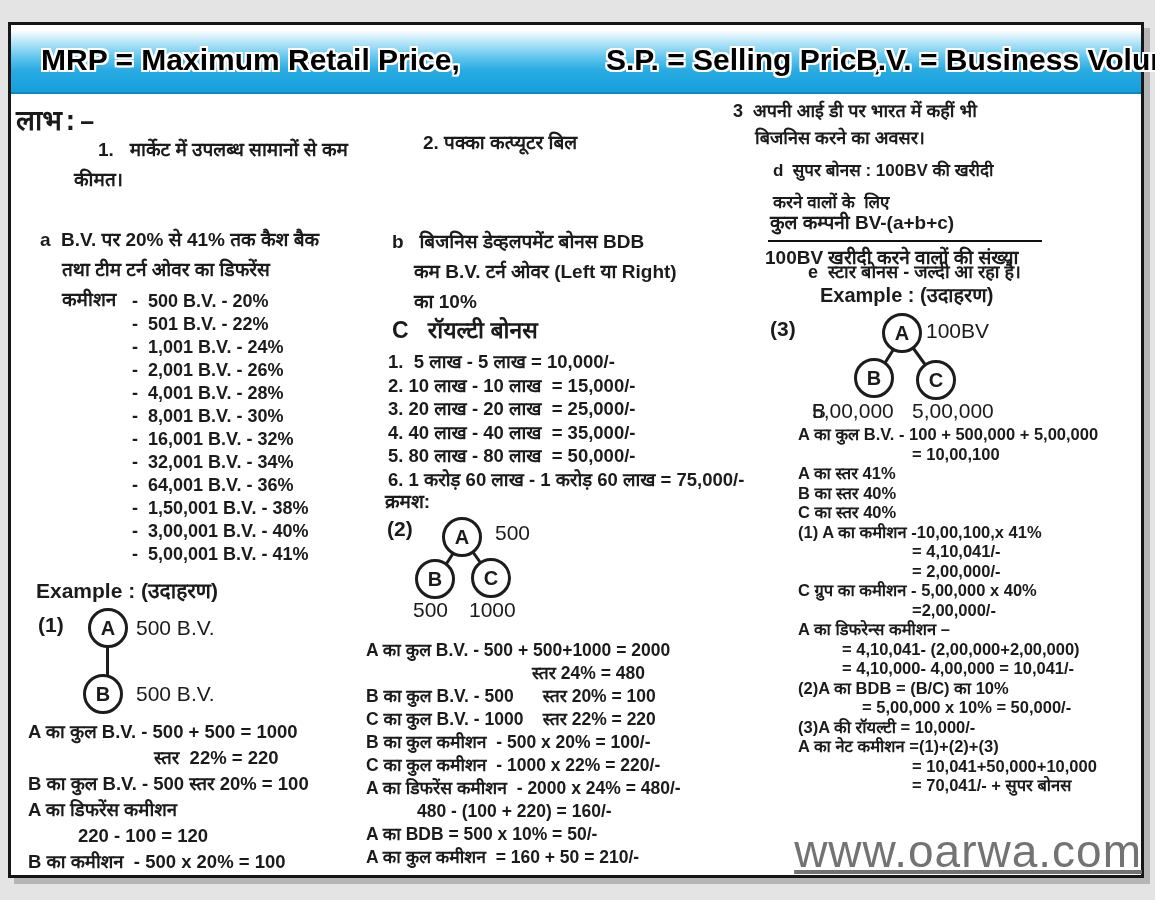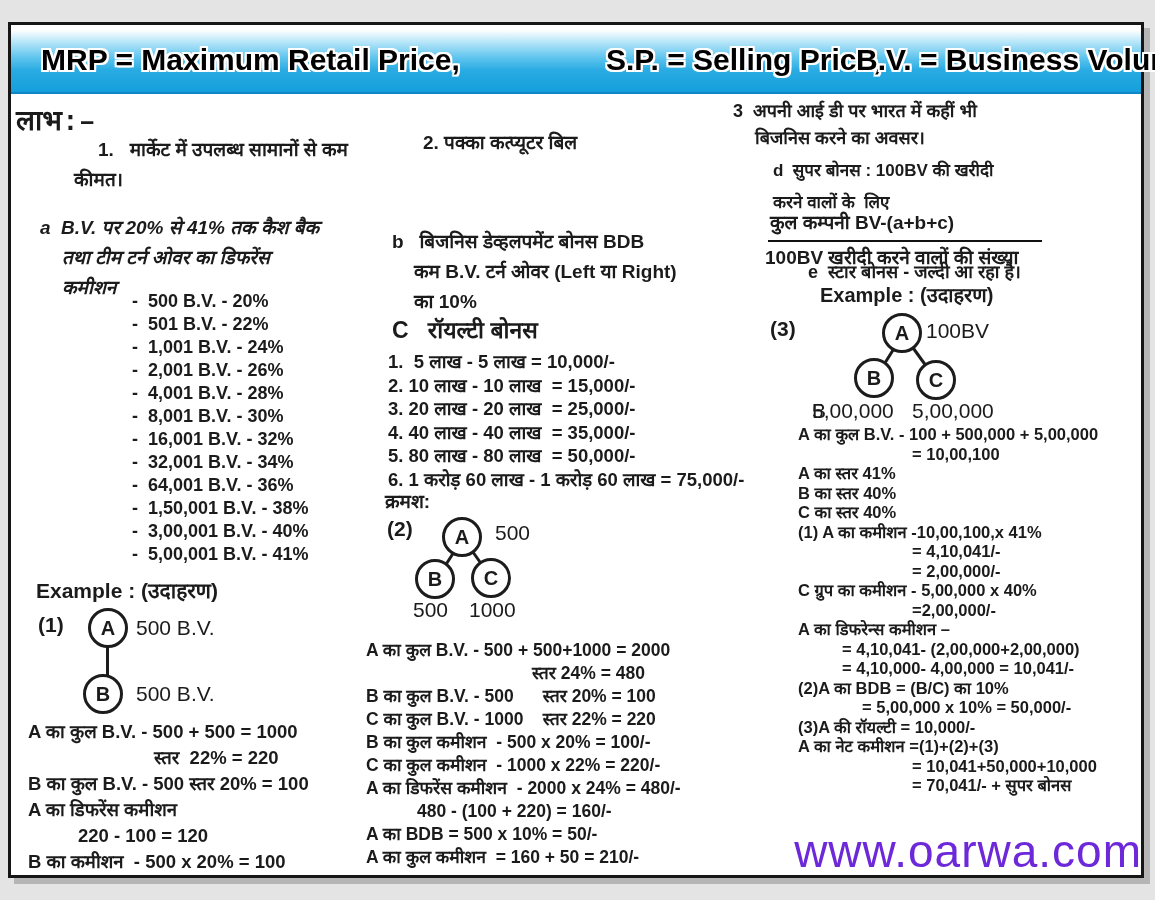--- a/index.html
+++ b/index.html
@@ -39,22 +39,22 @@
   .node{
     position:absolute;width:34px;height:34px;border:3px solid #1c1c1c;border-radius:50%;
     background:#fff;display:flex;align-items:center;justify-content:center;
     font-size:20px;font-weight:bold;z-index:2;
   }
   .nodeval{position:absolute;font-weight:normal;white-space:pre;z-index:2;}
   .conn{position:absolute;left:0;top:0;z-index:1;}
   .vline{position:absolute;width:3px;background:#1c1c1c;z-index:1;}
   .fraction-num{border-bottom:2.5px solid #111;padding-bottom:5px;}
   .website{
-    font-size:46px;font-weight:400;letter-spacing:1px;color:#6d28d9;
-    text-align:right;cursor:pointer;
+    font-size:46px;font-weight:400;letter-spacing:1px;color:#737373;
+    text-align:right;cursor:pointer;text-decoration:underline;
   }
 </style>
 </head>
 <body>
 
 <div class="canvas">
   <div class="page"></div>
 
   <div class="header-bar">
     <span class="hseg" style="left:30px;">MRP = Maximum Retail Price,</span>
@@ -62,21 +62,21 @@
     <span class="hseg" style="left:845px;">B.V. = Business Volume</span>
   </div>
 
   <div class="abs big-heading" style="left:16px;top:100px;font-family:Liberation Mono, monospace;">लाभ:–</div>
 
   <div class="abs" style="left:52px;top:138px;">
     <div class="ln" style="font-size:19px;margin-left:46px;">1.   मार्केट में उपलब्ध सामानों से कम</div>
     <div class="ln p22" style="font-size:19px;margin-top:6px;">कीमत।</div>
   </div>
 
-  <div class="abs" style="left:40px;top:216px;font-style:italic;">
+  <div class="abs" style="left:40px;top:228px;">
     <div class="ln" style="font-size:19px;">a  B.V. पर 20% से 41% तक कैश बैक</div>
     <div class="ln p22" style="font-size:19px;margin-top:6px;">तथा टीम टर्न ओवर का डिफरेंस</div>
     <div class="ln p22" style="font-size:19px;margin-top:6px;">कमीशन</div>
   </div>
 
   <div class="abs" style="left:132px;top:290px;">
     <div class="ln slab">-  500 B.V. - 20%</div>
     <div class="ln slab">-  501 B.V. - 22%</div>
     <div class="ln slab">-  1,001 B.V. - 24%</div>
     <div class="ln slab">-  2,001 B.V. - 26%</div>

